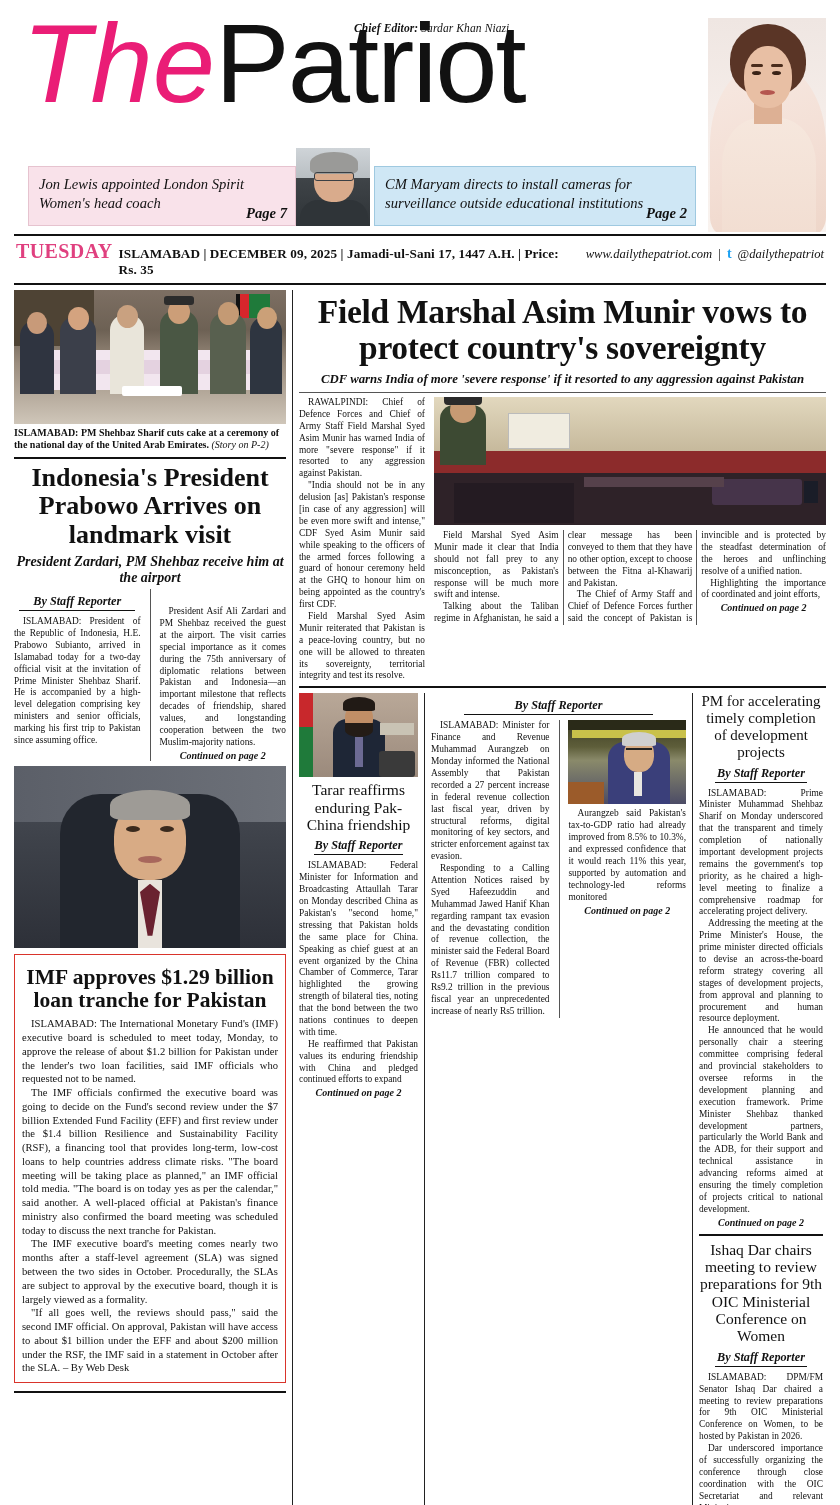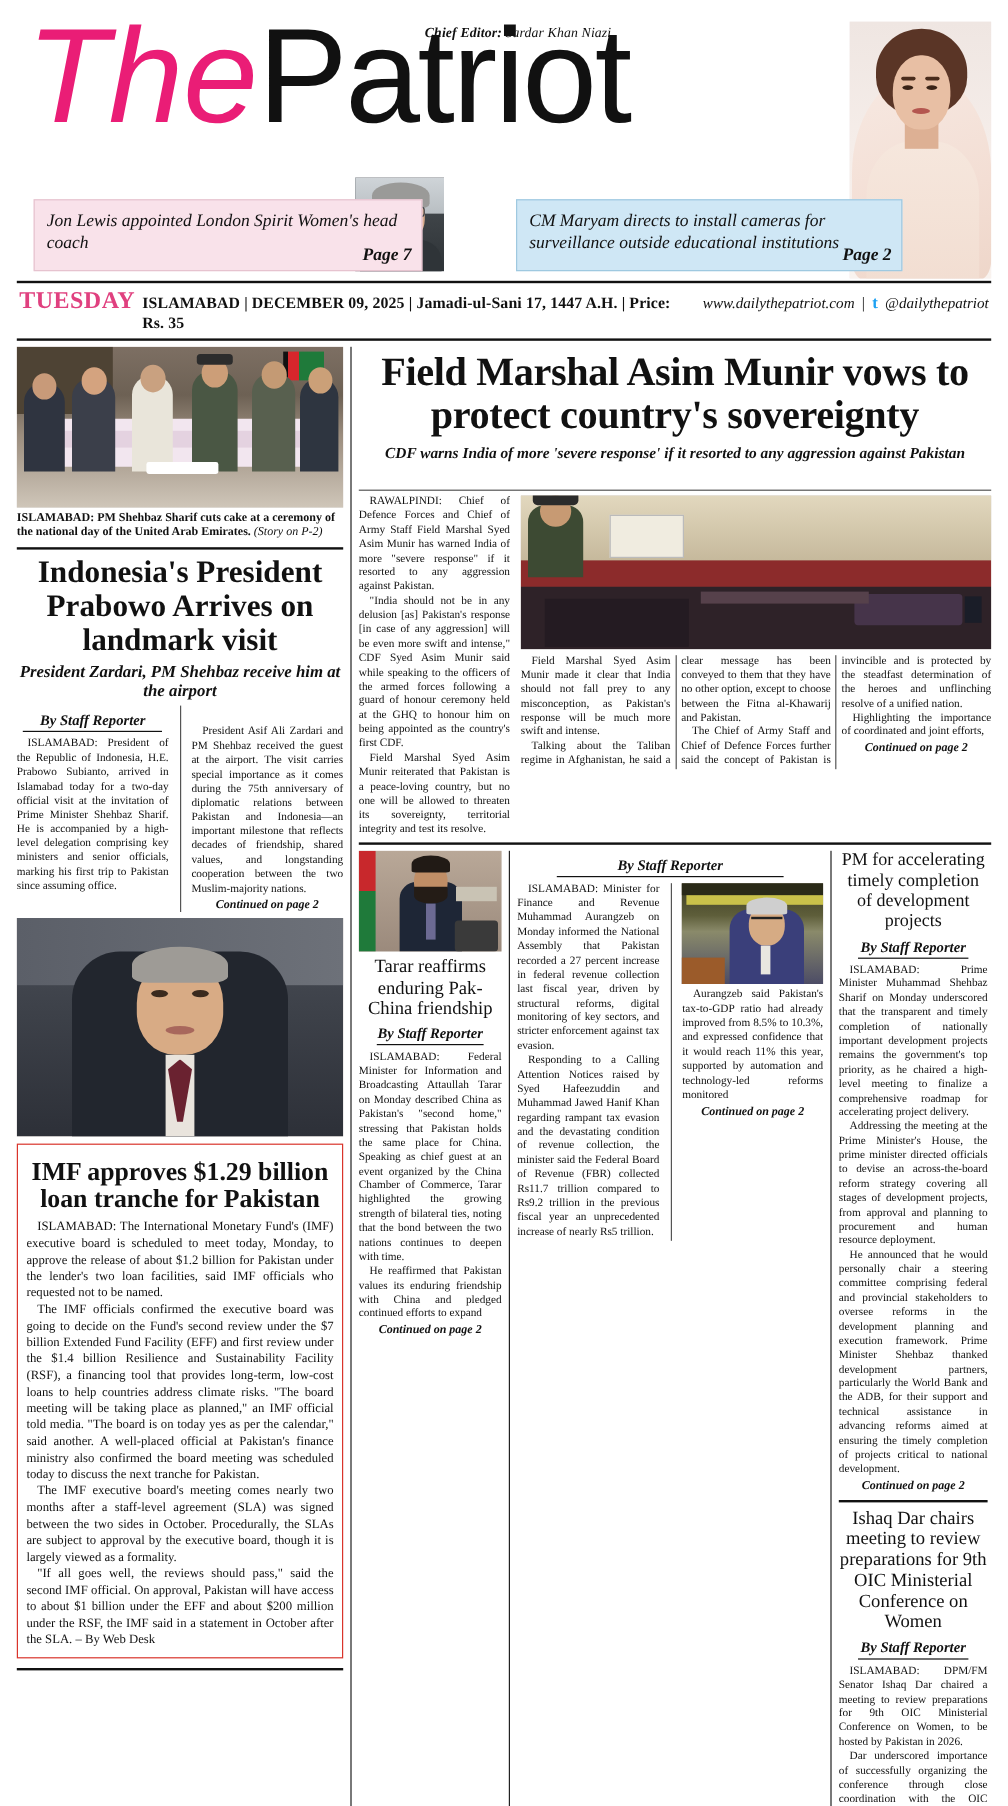--- a/index.html
+++ b/index.html
@@ -50,21 +50,21 @@
   .pm-neck { position:absolute; left:46px; top:84px; width:28px; height:22px; background:#ddb094; }
   .pm-body { position:absolute; left:14px; top:100px; width:94px; height:114px;
     background:linear-gradient(180deg,#f6e7dd,#f2ded2); border-radius:40% 40% 0 0; }
 
   
   .teasers { position:absolute; left:14px; right:0; top:166px; height:60px; display:flex; }
   .teaser {
     position:relative; height:60px; padding:8px 10px 4px 10px;
     font-style:italic; font-size:14.6px; line-height:1.28;
   }
-  .teaser.pink { width:324px; background:#f9e2ea; border:1px solid #e6c3cf; }
+  .teaser.pink { width:268px; background:#f9e2ea; border:1px solid #e6c3cf; }
   .teaser.blue { width:322px; background:#cfe7f5; border:1px solid #9fc9e0; margin-left:78px; }
   .teaser .pg { position:absolute; right:8px; bottom:2px; font-weight:bold; font-style:italic; font-size:14.6px; }
   .coach-photo {
     position:absolute; left:282px; top:148px; width:74px; height:78px; overflow:hidden;
     background:#4e5358;
   }
   .cp-bg { position:absolute; inset:0; background:linear-gradient(180deg,#cfd4d8 0%,#b9bfc3 38%,#3f4448 39%,#2e3337 100%); }
   .cp-head { position:absolute; left:18px; top:10px; width:40px; height:44px;
     background:#d9ab8c; border-radius:46% 46% 44% 44%; }
   .cp-hair { position:absolute; left:14px; top:4px; width:48px; height:22px;
@@ -100,21 +100,21 @@
   .caption { font-size:10px; font-weight:bold; line-height:1.22; margin-top:3px; }
   .caption i { font-weight:normal; font-style:italic; }
 
   
   h1.lead {
     font-size:33.5px; line-height:1.06; font-weight:bold; text-align:center;
     margin:4px 0 0 0; letter-spacing:-0.3px;
   }
   .kicker {
     font-size:12.8px; font-style:italic; text-align:center; font-weight:bold;
-    margin:7px 0 22px 0;
+    margin:7px 0 5px 0;
   }
   h2.hl { font-size:26px; line-height:1.08; font-weight:bold; text-align:center; margin:5px 0 0 0; }
   h2.hl.sm { font-size:21.5px; }
   h3.hl { font-size:17.5px; line-height:1.12; font-weight:bold; text-align:center; margin:4px 0 0 0; }
   .subhead { font-size:14px; font-style:italic; font-weight:bold; text-align:center; line-height:1.16; margin:5px 0 3px 0; }
   .byline {
     font-size:12.2px; font-style:italic; font-weight:bold; text-align:center;
     border-bottom:1.4px solid #111; display:block; margin:5px auto 5px auto; width:92%;
     padding-bottom:1px;
   }

